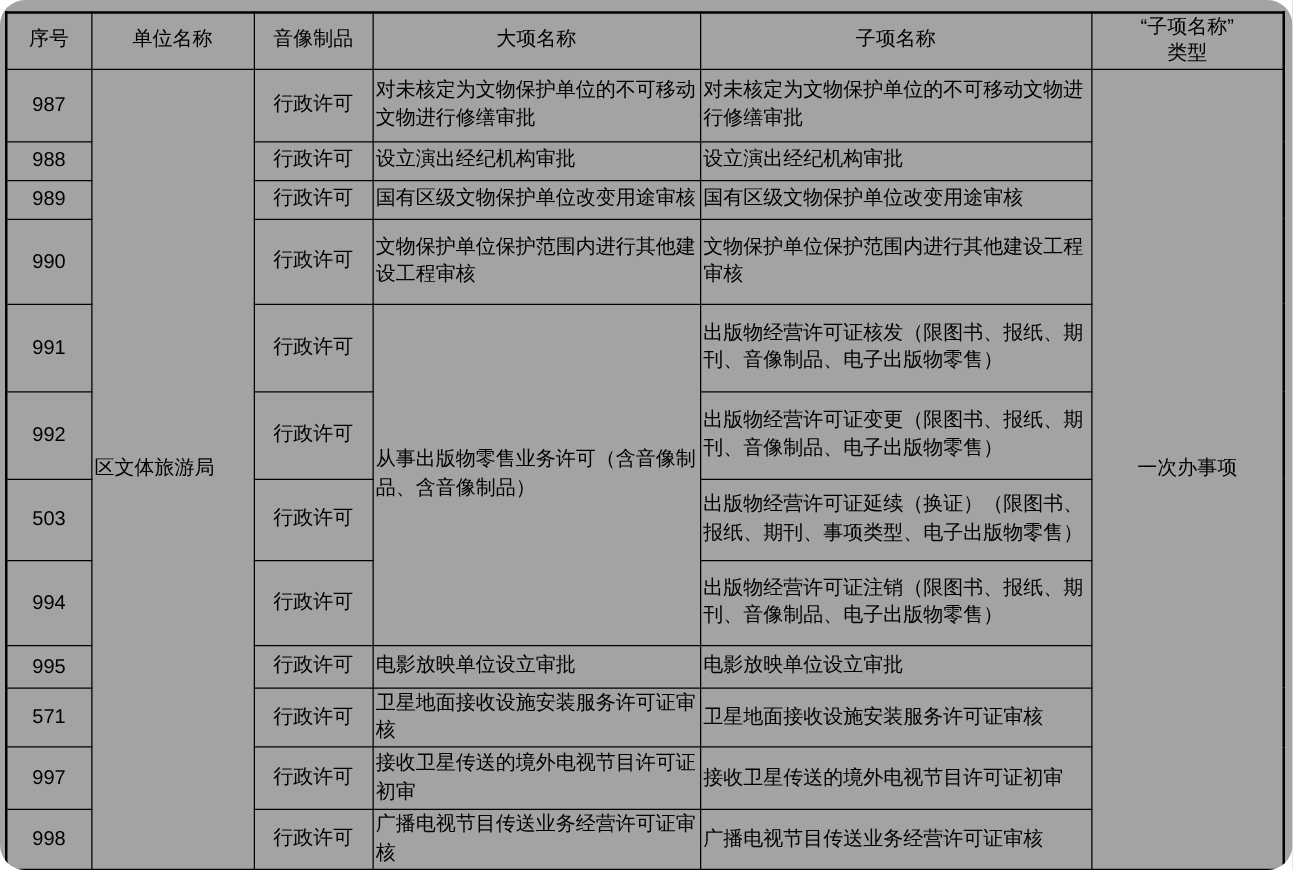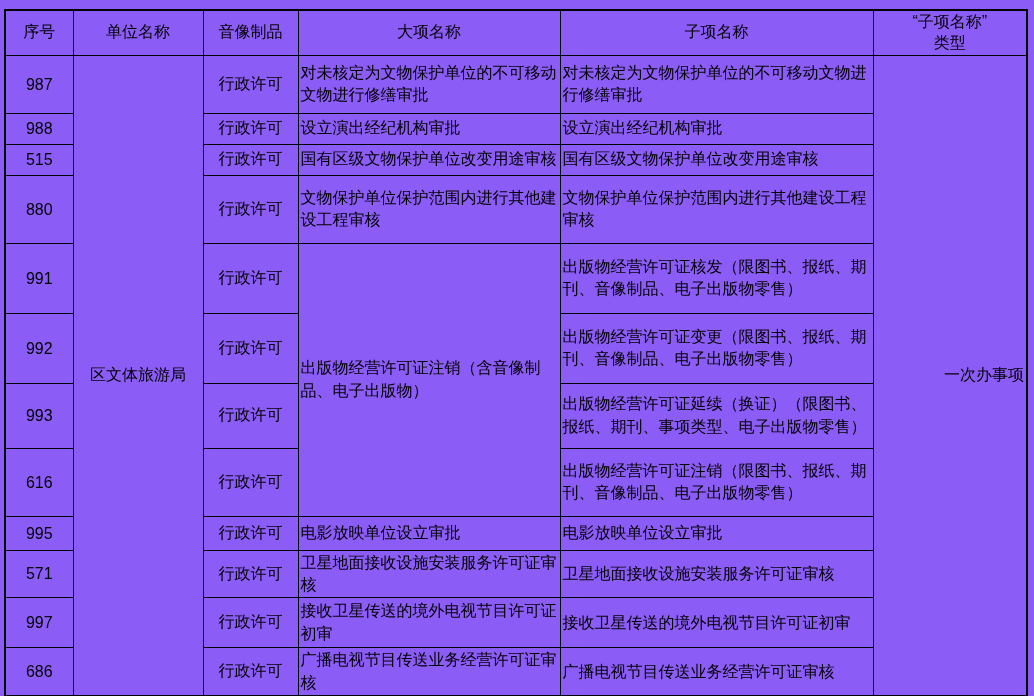--- a/index.html
+++ b/index.html
@@ -5,23 +5,24 @@
   html, body {
     margin: 0;
     padding: 0;
     background: #ffffff;
     font-family: "Liberation Sans", "DejaVu Sans", sans-serif;
     color: #000000;
   }
   .page {
     width: 1034px;
     height: 696px;
-    background: #8b5cf6;
+    background: #a3a3a3;
     box-sizing: border-box;
     overflow: hidden;
+    border-radius: 20px;
   }
   table.gov-table {
     border-collapse: collapse;
     table-layout: fixed;
     margin: 9px 0 0 4px;
     border: 2px solid #000000;
     width: 1022px;
   }
   table.gov-table th,
   table.gov-table td {
@@ -33,25 +34,25 @@
     overflow: hidden;
     padding: 1px 2px;
   }
   th.hdr {
     font-weight: bold;
     text-align: center;
     line-height: 1.3;
   }
   th.hdr .hline { display: block; }
   td.c-seq   { text-align: center; line-height: 1.2; margin-left: 12px; }
-  td.c-unit  { text-align: center; line-height: 1.3; }
+  td.c-unit  { text-align: left; line-height: 1.3; }
   td.c-type  { text-align: center; line-height: 1.3; }
   td.c-major { text-align: left; line-height: 1.4; padding-left: 3px; padding-right: 2px; word-break: break-all; }
   td.c-sub   { text-align: left; line-height: 1.4; padding-left: 3px; padding-right: 2px; word-break: break-all; }
-  td.c-once  { text-align: right; line-height: 1.3; }
+  td.c-once  { text-align: center; line-height: 1.3; }
 </style>
 </head>
 <body>
 
 <div class="page">
   <table class="gov-table">
     <colgroup>
       <col style="width:68px">
       <col style="width:130px">
       <col style="width:95px">
@@ -82,54 +83,54 @@
     </tr>
 
     <tr style="height:31px">
       <td class="c-seq">988</td>
       <td class="c-type">行政许可</td>
       <td class="c-major">设立演出经纪机构审批</td>
       <td class="c-sub">设立演出经纪机构审批</td>
     </tr>
 
     <tr style="height:31px">
-      <td class="c-seq">515</td>
+      <td class="c-seq">989</td>
       <td class="c-type">行政许可</td>
       <td class="c-major">国有区级文物保护单位改变用途审核</td>
       <td class="c-sub">国有区级文物保护单位改变用途审核</td>
     </tr>
 
     <tr style="height:68px">
-      <td class="c-seq">880</td>
+      <td class="c-seq">990</td>
       <td class="c-type">行政许可</td>
       <td class="c-major">文物保护单位保护范围内进行其他建设工程审核</td>
       <td class="c-sub">文物保护单位保护范围内进行其他建设工程审核</td>
     </tr>
 
     <tr style="height:70px">
       <td class="c-seq">991</td>
       <td class="c-type">行政许可</td>
-      <td class="c-major" rowspan="4">出版物经营许可证注销（含音像制品、电子出版物）</td>
+      <td class="c-major" rowspan="4">从事出版物零售业务许可（含音像制品、含音像制品）</td>
       <td class="c-sub">出版物经营许可证核发（限图书、报纸、期刊、音像制品、电子出版物零售）</td>
     </tr>
 
     <tr style="height:70px">
       <td class="c-seq">992</td>
       <td class="c-type">行政许可</td>
       <td class="c-sub">出版物经营许可证变更（限图书、报纸、期刊、音像制品、电子出版物零售）</td>
     </tr>
 
     <tr style="height:65px">
-      <td class="c-seq">993</td>
+      <td class="c-seq">503</td>
       <td class="c-type">行政许可</td>
       <td class="c-sub">出版物经营许可证延续（换证）（限图书、报纸、期刊、事项类型、电子出版物零售）</td>
     </tr>
 
     <tr style="height:68px">
-      <td class="c-seq">616</td>
+      <td class="c-seq">994</td>
       <td class="c-type">行政许可</td>
       <td class="c-sub">出版物经营许可证注销（限图书、报纸、期刊、音像制品、电子出版物零售）</td>
     </tr>
 
     <tr style="height:34px">
       <td class="c-seq">995</td>
       <td class="c-type">行政许可</td>
       <td class="c-major">电影放映单位设立审批</td>
       <td class="c-sub">电影放映单位设立审批</td>
     </tr>
@@ -142,20 +143,20 @@
     </tr>
 
     <tr style="height:50px">
       <td class="c-seq">997</td>
       <td class="c-type">行政许可</td>
       <td class="c-major">接收卫星传送的境外电视节目许可证初审</td>
       <td class="c-sub">接收卫星传送的境外电视节目许可证初审</td>
     </tr>
 
     <tr style="height:45px">
-      <td class="c-seq">686</td>
+      <td class="c-seq">998</td>
       <td class="c-type">行政许可</td>
       <td class="c-major">广播电视节目传送业务经营许可证审核</td>
       <td class="c-sub">广播电视节目传送业务经营许可证审核</td>
     </tr>
   </tbody>
     </table>
 </div>
 
 </body></html>

